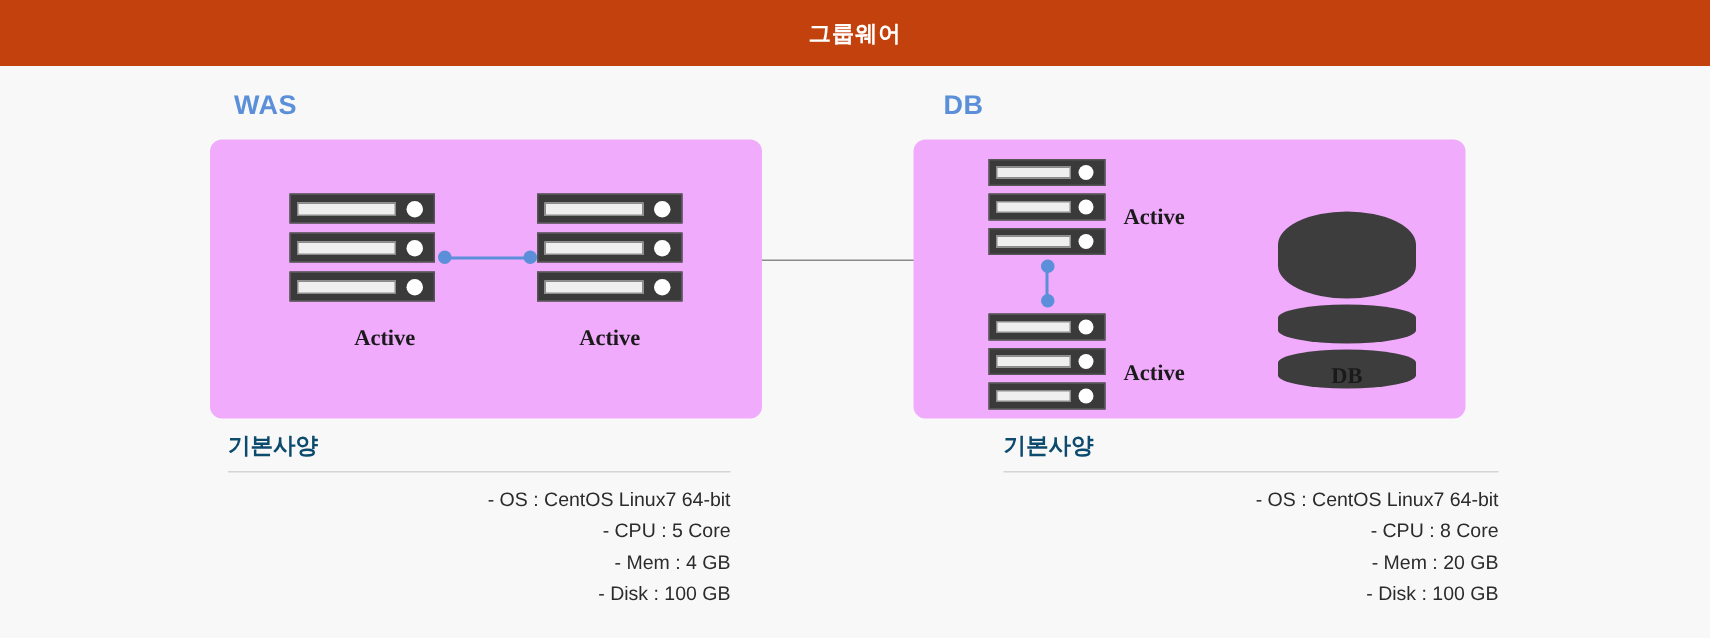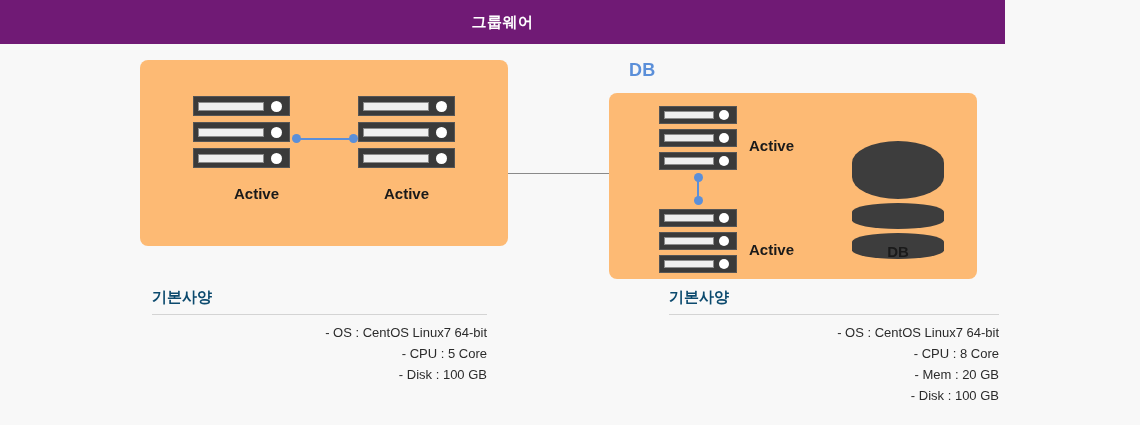--- a/index.html
+++ b/index.html
@@ -12,23 +12,23 @@
     background: #f8f8f8;
     font-family: "Liberation Sans", sans-serif;
     overflow: hidden;
     position: relative;
   }
 
   
   .header-bar {
     position: absolute;
     left: 0; top: 0;
-    width: 1005px;
+    width: 1140px;
     height: 44px;
-    background: #701a75;
+    background: #c2410c;
     display: flex;
     align-items: center;
     justify-content: center;
   }
   .header-title {
     color: #ffffff;
     font-size: 15px;
     font-weight: bold;
     letter-spacing: .5px;
   }
@@ -45,23 +45,24 @@
     color: #5b8fd9;
     font-size: 18px;
     font-weight: bold;
     margin: 0 0 12px 16px;
     letter-spacing: .3px;
   }
   .col-db .col-heading { margin-left: 20px; }
 
   
   .panel {
-    background: #fdba74;
+    background: #f0abfc;
     border-radius: 8px;
     position: relative;
+    font-family: Liberation Serif, serif;
   }
   .panel-was { width: 368px; height: 186px; }
   .panel-db  { width: 368px; height: 186px; }
 
   
   .stack {
     position: absolute;
     display: flex;
     flex-direction: column;
     gap: 6px;
@@ -197,20 +198,21 @@
 </head>
 <body>
 
 <div class="header-bar">
   <span class="header-title">그룹웨어</span>
 </div>
 
 <div class="panel-link"></div>
 
 <div class="col col-was">
+  <div class="col-heading">WAS</div>
 
   <div class="panel panel-was">
 
     <div class="stack" style="left:53px; top:36px;">
       <div class="server-unit">
         <span class="bar"></span>
         <span class="led"></span>
       </div>
       <div class="server-unit">
         <span class="bar"></span>
@@ -296,20 +298,21 @@
 
   </div>
 </div>
 
 <div class="spec spec-was">
   <div class="spec-title">기본사양</div>
   <div class="spec-rule"></div>
   <ul class="spec-list">
     <li>- OS : CentOS Linux7 64-bit</li>
     <li>- CPU : 5 Core</li>
+    <li>- Mem : 4 GB</li>
     <li>- Disk : 100 GB</li>
   </ul>
 </div>
 
 <div class="spec spec-db">
   <div class="spec-title">기본사양</div>
   <div class="spec-rule"></div>
   <ul class="spec-list">
     <li>- OS : CentOS Linux7 64-bit</li>
     <li>- CPU : 8 Core</li>

